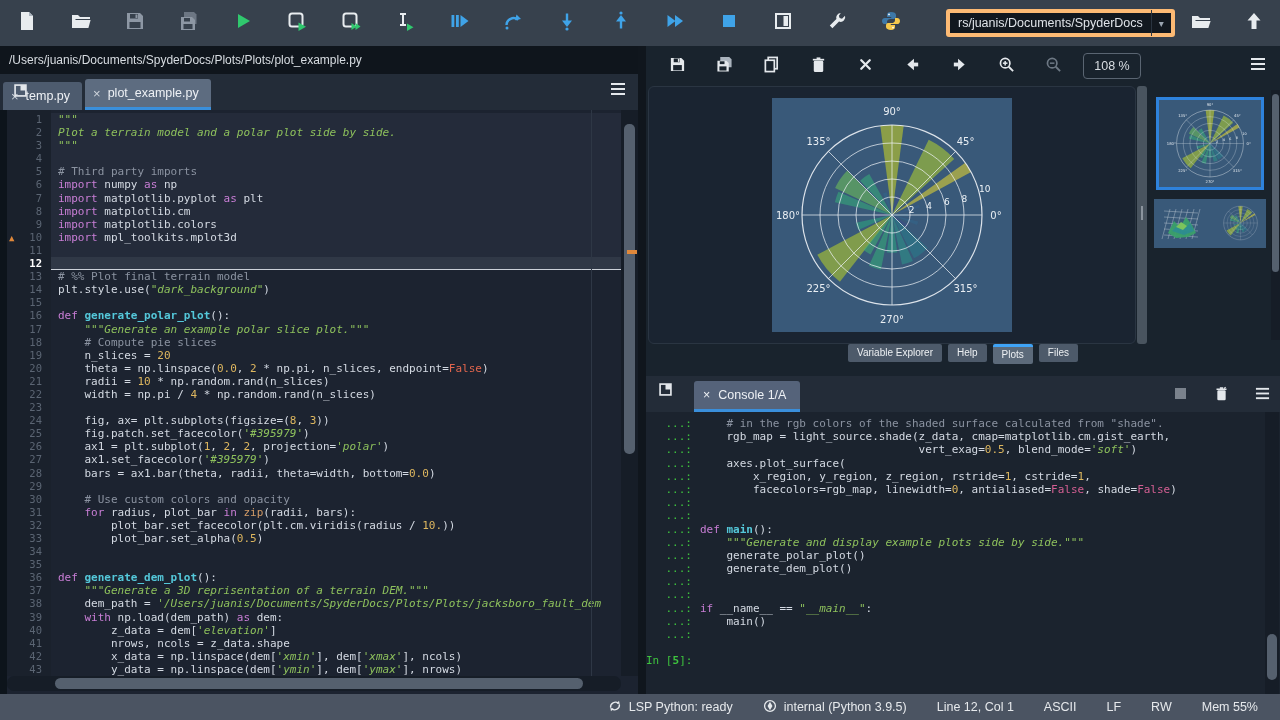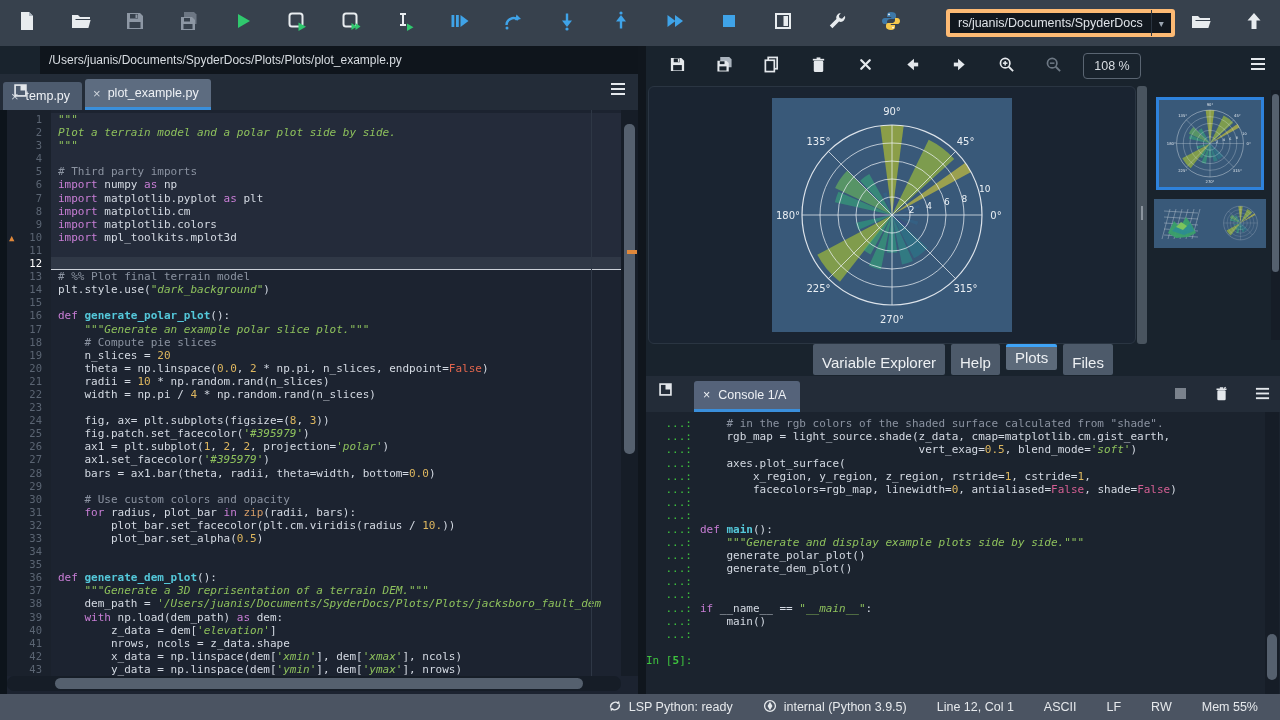--- a/index.html
+++ b/index.html
@@ -14,39 +14,39 @@
   .tslot svg { width:20px; height:20px; }
   .workdir { margin-left:28px; width:232px; height:28px; background:#12181f;
     border:4px solid #fdba74; border-radius:3px; display:flex; align-items:center; }
   .workdir .wd-text { flex:1; color:#dfe3e8; font-size:12.5px; padding:0 8px; white-space:nowrap; overflow:hidden; }
   .workdir .wd-arrow { width:20px; height:26px; border-left:1px solid #2a3440; color:#9aa4b0;
     display:flex; align-items:center; justify-content:center; font-size:10px; }
 
   
   .left-col { position:absolute; left:0; top:46px; width:638px; height:648px; display:flex; flex-direction:column; }
   .pathbar { height:28px; background:#0f151c; color:#d8dde2; font-size:12px;
-    display:flex; align-items:center; padding-left:9px;margin-left:40px; }
+    display:flex; align-items:center; padding-left:9px; }
   .tabbar { height:36px; background:#232c38; display:flex; align-items:flex-end; position:relative; }
   .tabbar .browse { position:absolute; left:8px; top:6px; width:24px; height:24px;
     display:flex; align-items:center; justify-content:center; cursor:pointer; }
   .tabbar .browse svg { width:15px; height:15px; }
   .tab { margin-left:3px; height:28px; padding:0 12px 0 8px; display:flex; align-items:center; gap:7px;
     background:#4d5b6e; color:#eef1f5; font-size:12.5px; border-radius:3px 3px 0 0; cursor:pointer; }
   .tab:first-of-type { margin-left:40px; }
   .tab .closex { color:#cfd5db; font-size:13px; }
   .tab.active { background:#5d6c80; border-bottom:3px solid #3a8fdb; height:31px; }
   .tabbar .burger { position:absolute; right:12px; top:8px; cursor:pointer; }
   .burger svg { width:16px; height:14px; }
 
   
   .editor { flex:1; position:relative; background:#1c2330; border-left:7px solid #0d141b; overflow:hidden; }
   .gutter { position:absolute; left:0; top:0; width:44px; height:566px; background:#1a212c; padding-top:3px; }
   .gline { height:13.1px; position:relative; color:#5b6573; font-family:"DejaVu Sans Mono", monospace;
     font-size:10.5px; text-align:right; padding-right:9px; line-height:13.1px; cursor:pointer; }
-  .gline.cur { color:#ffffff; font-weight:normal; }
+  .gline.cur { color:#ffffff; font-weight:bold; }
   .gline .warn { position:absolute; left:2px; top:1px; color:#e0883a; font-size:9px; }
   .codearea { position:absolute; left:44px; top:0; right:17px; height:566px; padding-top:3px; overflow:hidden; }
   .cline { height:13.1px; line-height:13.1px; font-family:"DejaVu Sans Mono", monospace; font-size:11px;
     white-space:pre; padding-left:7px; cursor:text; }
   .cline.cellhl { background:#242b3a; }
   .cline.cur { background:#303846; border-bottom:1px solid #ccd1d8; }
   .tok-p{color:#d4dae3} .tok-c{color:#8b93a1} .tok-s{color:#8dc05c;font-style:italic}
   .tok-k{color:#c97ed6} .tok-d{color:#54c8da;font-weight:bold} .tok-n{color:#deb75f}
   .tok-b{color:#d19a66} .tok-f{color:#e0654d} .tok-F{color:#d45f93}
   .tok-g{color:#3ec43e} .tok-gb{color:#3ec43e;font-weight:bold}
@@ -79,21 +79,21 @@
   .plots-split .grip { position:absolute; left:4px; top:120px; width:2px; height:14px; background:#8b949e; }
   .thumbs { width:132px; position:relative; }
   .thumb { position:absolute; cursor:pointer; }
   .thumb1 { left:8px; top:11px; width:108px; height:93px; border:3px solid #2e82dc; background:#395979; }
   .thumb2 { left:6px; top:113px; width:112px; height:49px; background:#395979; }
   .thumb-scroll { position:absolute; right:0; top:4px; width:9px; height:250px; background:#161d27; }
   .thumb-scroll .handle { position:absolute; left:1px; right:1px; top:4px; height:178px;
     background:#55606e; border-radius:4px; }
 
   .pane-tabs { height:24px; display:flex; justify-content:center; gap:6px; align-items:flex-start; }
-  .ptab { background:#4d5a6a; color:#edf0f3; font-size:15px; padding:10px 9px 4px;
+  .ptab { background:#4d5a6a; color:#edf0f3; font-size:10px; padding:3px 9px 4px;
     border-radius:2px; cursor:pointer; }
   .ptab.active { background:#5c6a7a; border-top:3px solid #3fa3f6; padding-top:2px; }
 
   .hsplit { height:8px; }
 
   
   .console-panel { flex:1; display:flex; flex-direction:column; }
   .console-tabbar { height:36px; background:#232c38; position:relative; display:flex; align-items:flex-end; }
   .console-tabbar .browse { position:absolute; left:12px; top:6px; cursor:pointer; }
   .console-tabbar .browse svg { width:15px; height:15px; }

